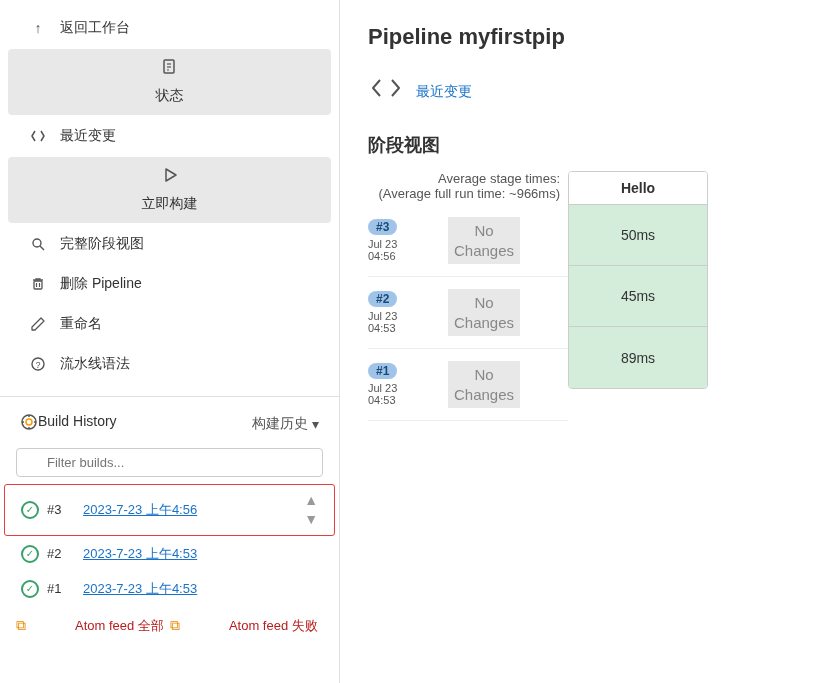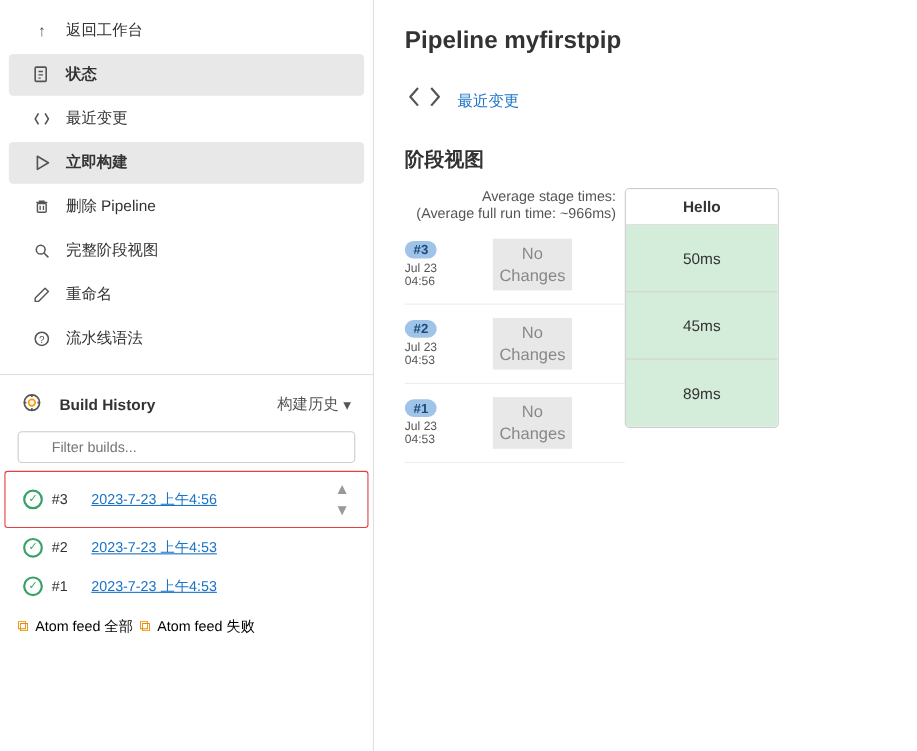--- a/index.html
+++ b/index.html
@@ -29,21 +29,22 @@
       gap: 12px;
       padding: 10px 20px;
       cursor: pointer;
       font-size: 14px;
       color: #333;
       border-radius: 4px;
       margin: 1px 8px;
     }
     .sidebar-nav-item.active {
       background: #e8e8e8;
-      font-weight: 700;
+      font-weight: 400;
+      flex-direction: column;
     }
     .sidebar-nav-item .icon {
       width: 20px;
       display: flex;
       align-items: center;
       justify-content: center;
       flex-shrink: 0;
       color: #555;
     }
 
@@ -56,23 +57,22 @@
 
     .build-history-header {
       display: flex;
       align-items: center;
       justify-content: space-between;
       padding: 8px 20px;
       font-size: 14px;
     }
     .build-history-title {
       display: flex;
-      align-items: center;
-      gap: 16px;
-      font-weight: 700;
+      gap: 0;
+      font-weight: 400;
     }
     .build-history-right {
       display: flex;
       align-items: center;
       gap: 4px;
       color: #555;
       cursor: pointer;
       font-size: 14px;
     }
 
@@ -166,22 +166,23 @@
       gap: 6px;
       align-items: center;
       font-size: 13px;
       color: #555;
       flex-wrap: wrap;
     }
     .atom-feed-link {
       display: flex;
       align-items: center;
       gap: 4px;
-      color: #000000;
+      color: #b91c1c;
       cursor: pointer;
+      margin-left: 43px;
     }
     .rss-icon {
       font-size: 14px;
       color: #e88a00;
     }
 
     
     .main-content {
       flex: 1;
       padding: 24px 28px;
@@ -380,38 +381,38 @@
         <polygon points="4,2 14,8 4,14" stroke="#555" stroke-width="1.5" fill="none" stroke-linejoin="round"></polygon>
       </svg>
     </span>
     <span>立即构建</span>
   </div>
 
 
   <div class="sidebar-nav-item">
     <span class="icon">
       <svg width="16" height="16" viewBox="0 0 16 16" fill="none">
+        <circle cx="7" cy="7" r="4" stroke="#555" stroke-width="1.4"></circle>
+        <line x1="10" y1="10" x2="14" y2="14" stroke="#555" stroke-width="1.4"></line>
+      </svg>
+    </span>
+    <span>完整阶段视图</span>
+  </div>
+
+  <div class="sidebar-nav-item">
+    <span class="icon">
+      <svg width="16" height="16" viewBox="0 0 16 16" fill="none">
         <polyline points="3,4 13,4" stroke="#555" stroke-width="1.4"></polyline>
         <path d="M6 4V3h4v1" stroke="#555" stroke-width="1.3" fill="none"></path>
         <rect x="4" y="5" width="8" height="8" rx="1" stroke="#555" stroke-width="1.3" fill="none"></rect>
         <line x1="6.5" y1="7" x2="6.5" y2="11" stroke="#555" stroke-width="1.2"></line>
         <line x1="9.5" y1="7" x2="9.5" y2="11" stroke="#555" stroke-width="1.2"></line>
       </svg>
     </span>
     <span>删除 Pipeline</span>
-  </div>
-
-  <div class="sidebar-nav-item">
-    <span class="icon">
-      <svg width="16" height="16" viewBox="0 0 16 16" fill="none">
-        <circle cx="7" cy="7" r="4" stroke="#555" stroke-width="1.4"></circle>
-        <line x1="10" y1="10" x2="14" y2="14" stroke="#555" stroke-width="1.4"></line>
-      </svg>
-    </span>
-    <span>完整阶段视图</span>
   </div>
 
   <div class="sidebar-nav-item">
     <span class="icon">
       <svg width="16" height="16" viewBox="0 0 16 16" fill="none">
         <path d="M11 2l3 3-9 9H2v-3L11 2z" stroke="#555" stroke-width="1.3" fill="none" stroke-linejoin="round"></path>
       </svg>
     </span>
     <span>重命名</span>
   </div>

